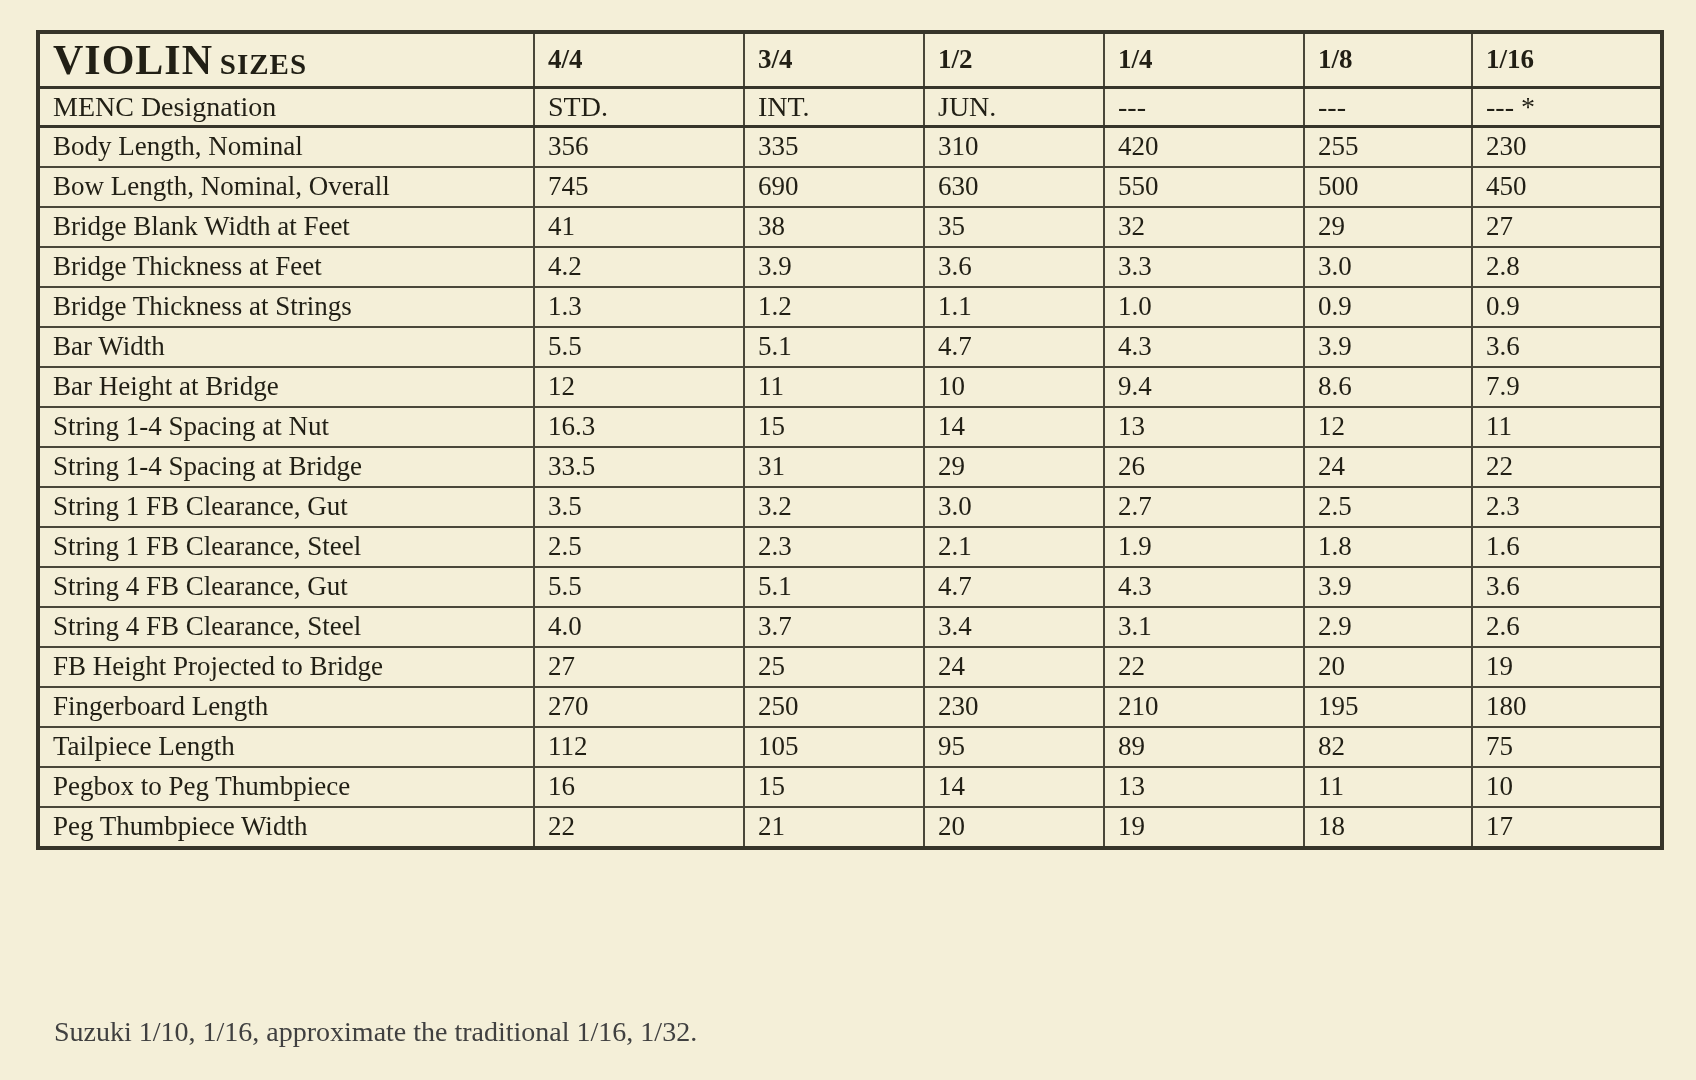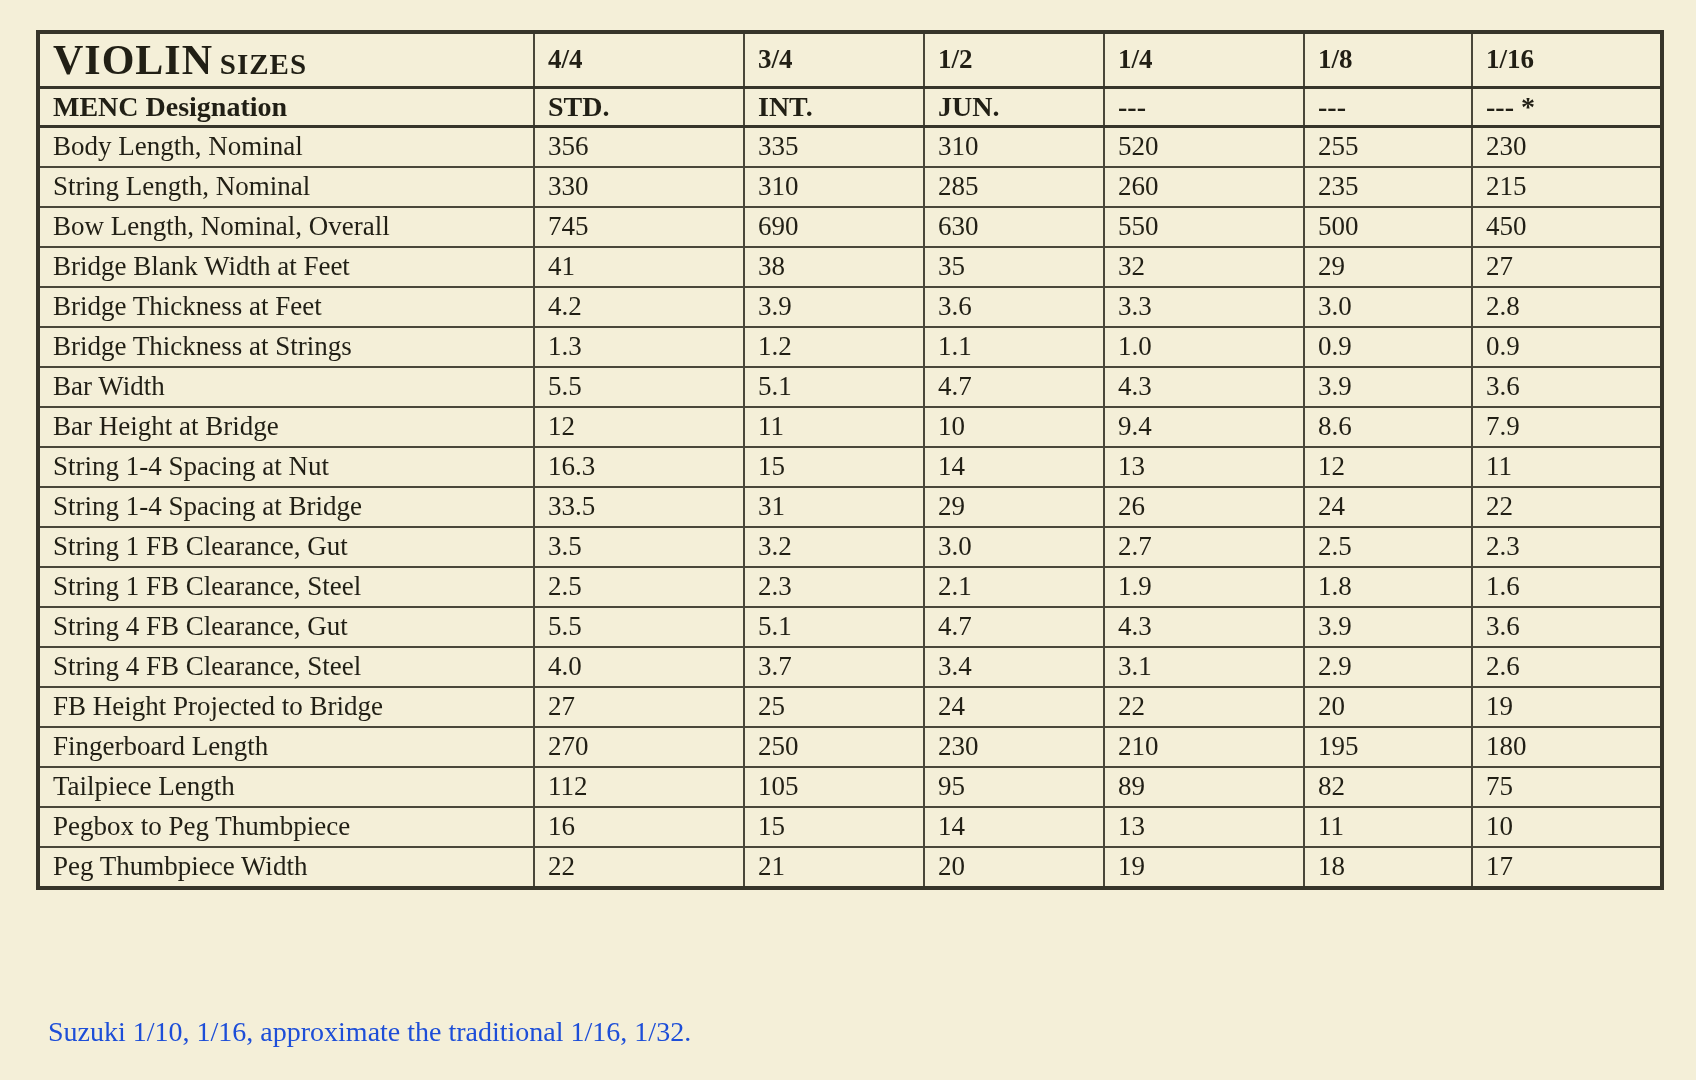--- a/index.html
+++ b/index.html
@@ -48,33 +48,33 @@
   .title-sub {
     font-weight: bold;
     font-size: 29px;
     letter-spacing: 1px;
   }
   .col-head {
     font-weight: bold;
     font-size: 28px;
   }
   tr.menc-row td {
-    font-weight: bold;
+    font-weight: normal;
     font-size: 28px;
     height: 34px;
     border-bottom: 3px solid #37352a;
   }
   .label-cell { padding-left: 14px; }
   .value-cell { padding-left: 15px; }
   .footnote {
     position: absolute;
-    left: 48px;
+    left: 54px;
     top: 1016px;
     font-size: 28px;
-    color: #1d4ed8;
+    color: #404040;
   }
 </style>
 </head>
 <body>
 
 <div class="sheet">
 
   <table class="size-table">
     <colgroup>
       <col style="width:496px">
@@ -107,32 +107,23 @@
         <td class="value-cell">---</td>
         <td class="value-cell">--- *</td>
       </tr>
     </tbody>
     <tbody>
         <tr>
           <td class="label-cell">Body Length, Nominal</td>
           <td class="value-cell">356</td>
           <td class="value-cell">335</td>
           <td class="value-cell">310</td>
-          <td class="value-cell">520</td>
+          <td class="value-cell">420</td>
           <td class="value-cell">255</td>
           <td class="value-cell">230</td>
-        </tr>
-        <tr>
-          <td class="label-cell">String Length, Nominal</td>
-          <td class="value-cell">330</td>
-          <td class="value-cell">310</td>
-          <td class="value-cell">285</td>
-          <td class="value-cell">260</td>
-          <td class="value-cell">235</td>
-          <td class="value-cell">215</td>
         </tr>
         <tr>
           <td class="label-cell">Bow Length, Nominal, Overall</td>
           <td class="value-cell">745</td>
           <td class="value-cell">690</td>
           <td class="value-cell">630</td>
           <td class="value-cell">550</td>
           <td class="value-cell">500</td>
           <td class="value-cell">450</td>
         </tr>

